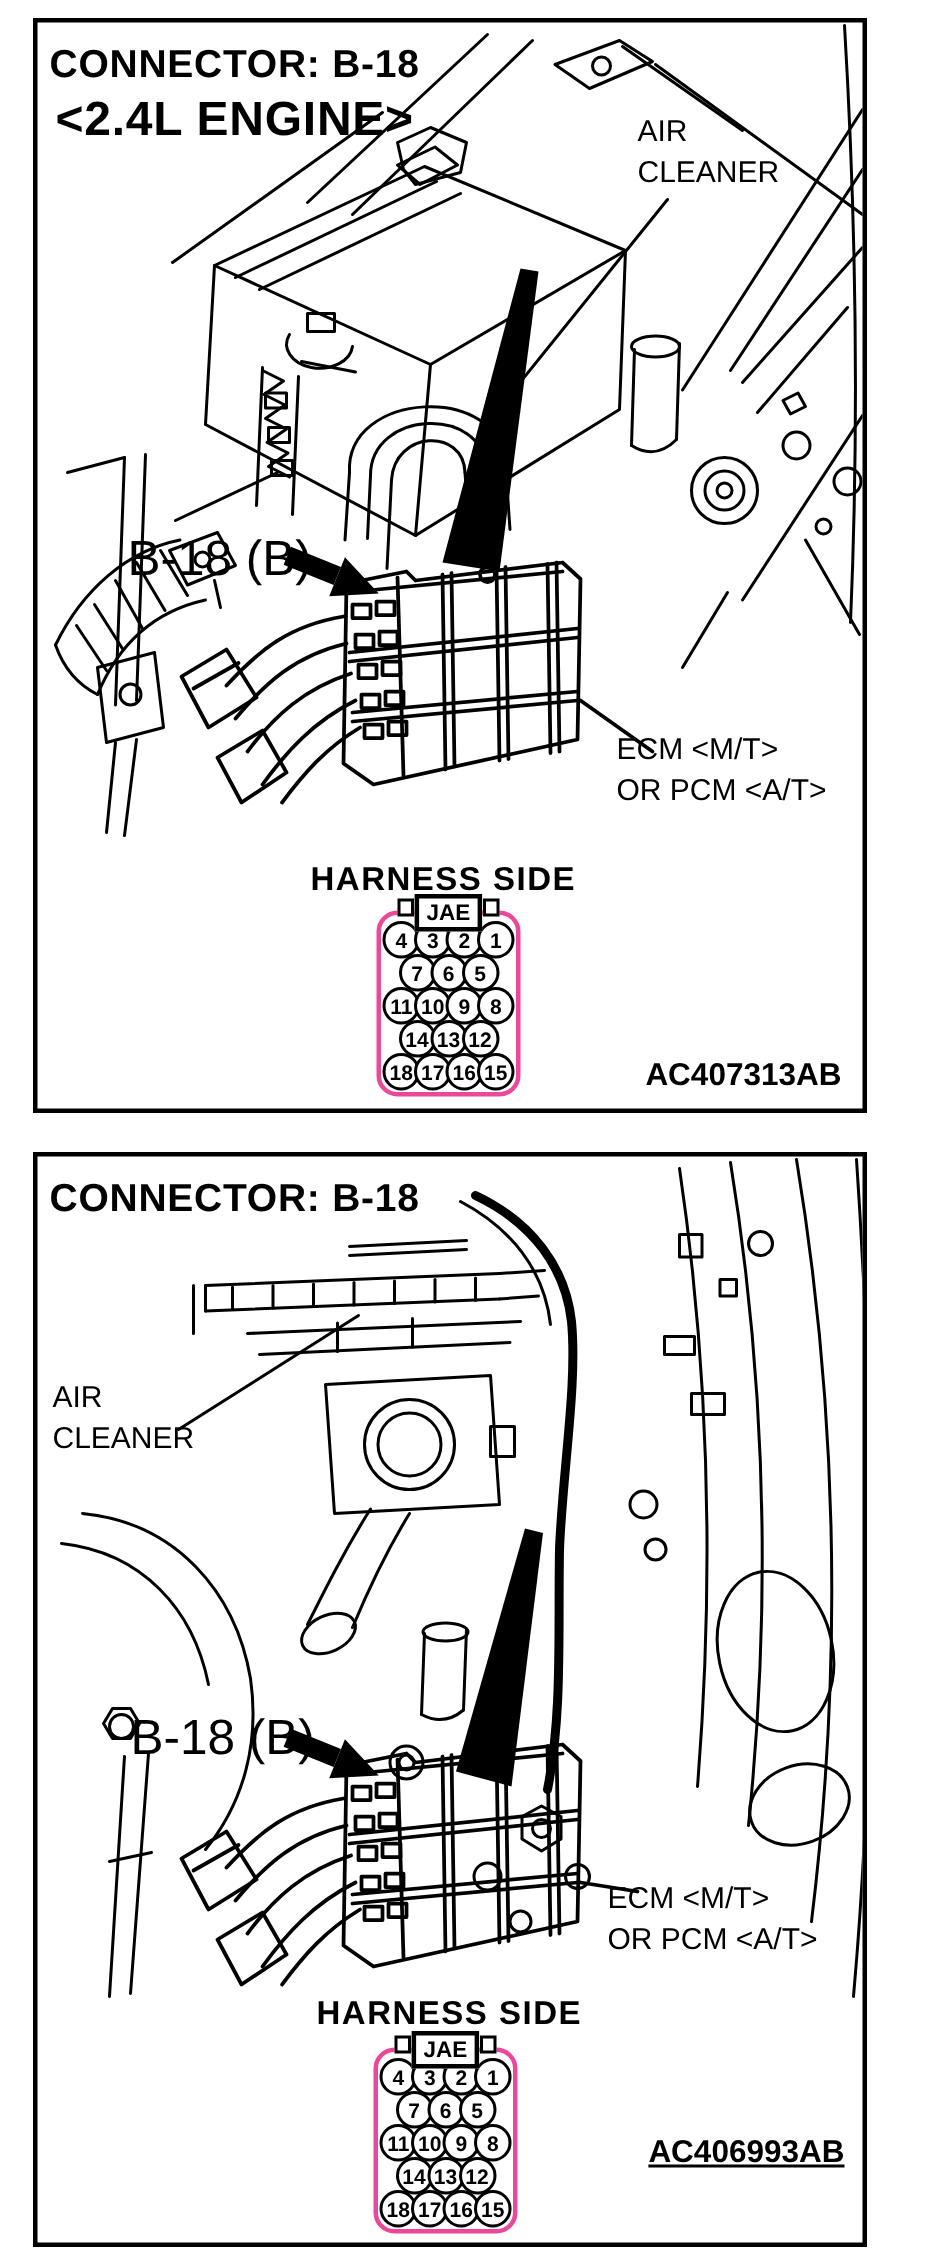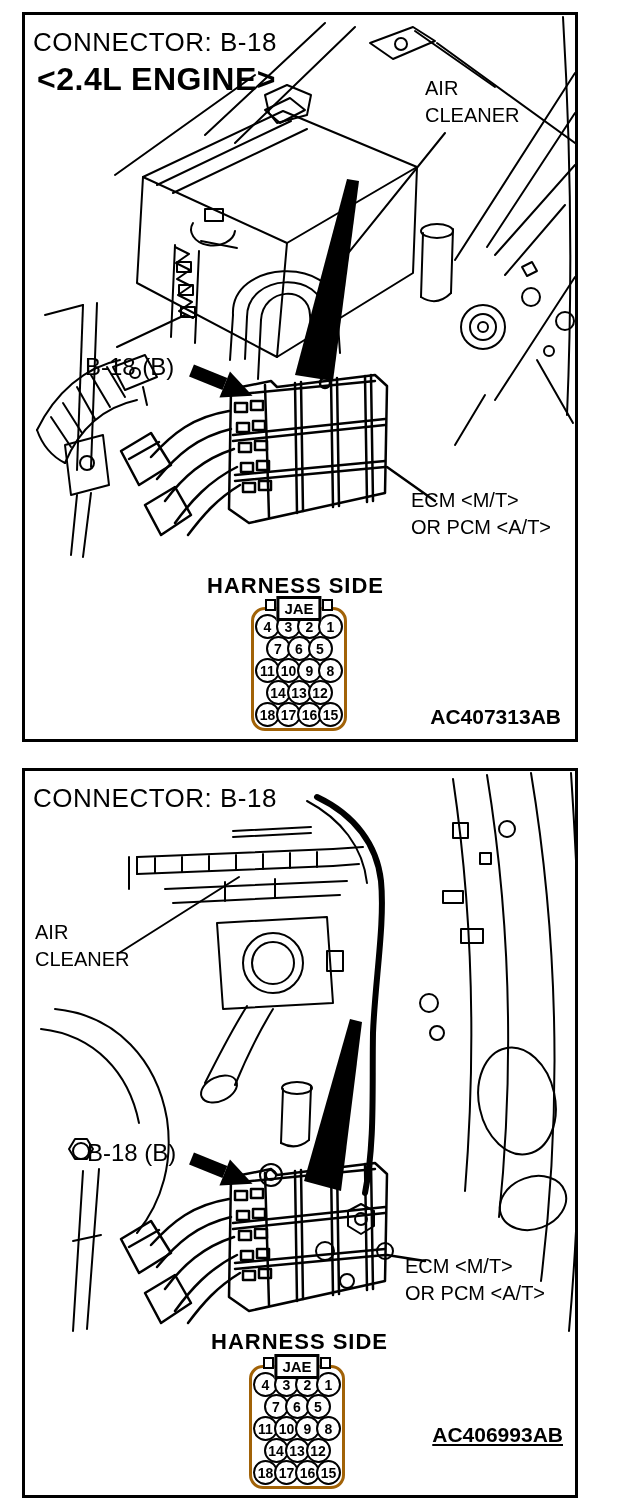--- a/index.html
+++ b/index.html
@@ -8,32 +8,32 @@
     font-family:"Liberation Sans", sans-serif; color:#000;
     overflow:hidden;
   }
   .panel {
     position:absolute; left:22px; width:556px; height:730px;
     border:3px solid #000; box-sizing:border-box; background:#fff;
   }
   #panel-24 { top:12px; }
   #panel-38 { top:768px; }
   .abs { position:absolute; white-space:nowrap; }
-  .panel-title { font-size:26px; font-weight:normal; letter-spacing:0.5px; }
+  .panel-title { font-size:26px; font-weight:bold; letter-spacing:0.5px; }
   .engine-variant { font-size:32px; font-weight:bold; letter-spacing:0.5px; }
-  .callout { font-size:24px; }
+  .callout { font-size:33px; }
   .label2 { font-size:20px; line-height:27px; }
   .harness { font-size:22px; letter-spacing:1px;font-weight:bold; }
   .figure-code { font-size:21px; font-weight:bold; }
   .art { position:absolute; left:0; top:0; }
 
   
   .pin-diagram {
     position:absolute; width:96px; height:124px; box-sizing:border-box;
-    border:3px solid #a16207; border-radius:14px; background:#fff; padding-top:3px;
+    border:3px solid #ec4899; border-radius:14px; background:#fff; padding-top:3px;
   }
   .jae-box {
     position:absolute; top:-14px; left:50%; transform:translateX(-50%);
     border:3px solid #000; background:#fff; padding:0 5px;
     font-size:15px; font-weight:bold; line-height:19px; z-index:2;
   }
   .jae-tab {
     position:absolute; top:-11px; width:11px; height:12px;
     border:2.5px solid #000; background:#fff; box-sizing:border-box;
   }

